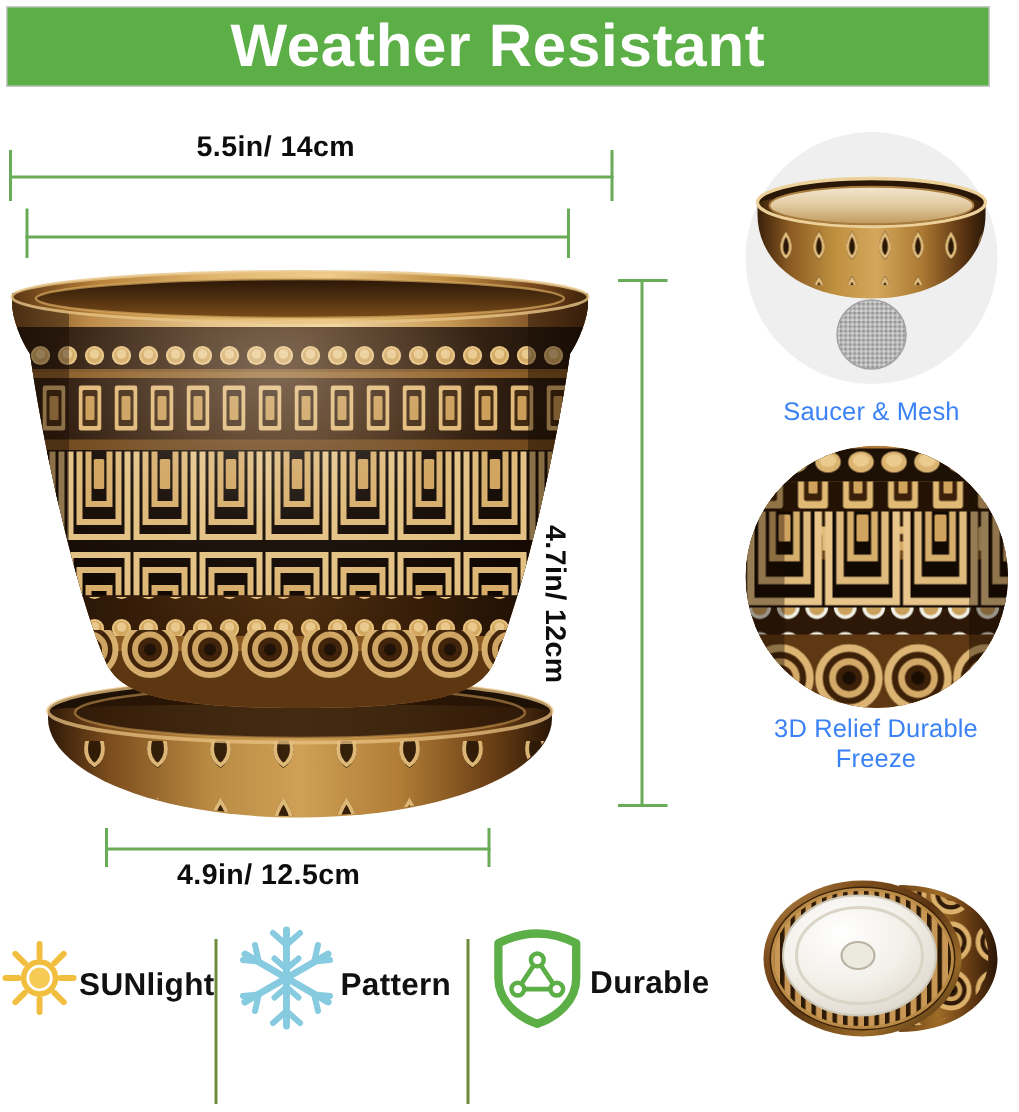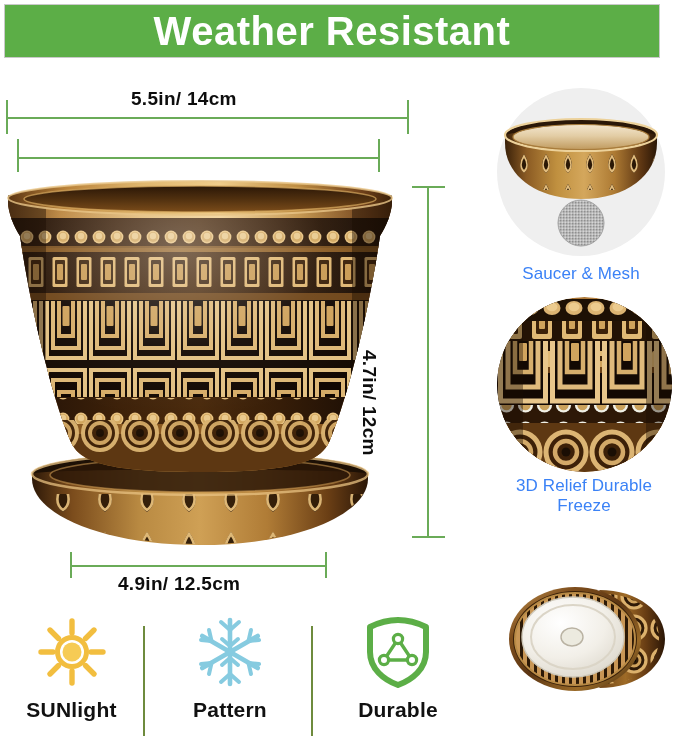--- a/index.html
+++ b/index.html
@@ -49,21 +49,21 @@
   .feature-caption {
     margin-top: 4px; text-align: center; color: #3b82f6;
     font-size: 17px; line-height: 1.12; letter-spacing: .1px;
   }
   .circle-clip {
     border-radius: 50%; overflow: hidden; position: relative;
   }
 
   
   .icon-cell {
-    position: absolute; display: flex; flex-direction: column;
+    position: absolute; display: flex; flex-direction: row;
     align-items: center; justify-content: flex-start;
   }
   .icon-label {
     color: #111; font-size: 21px; font-weight: bold; letter-spacing: .2px;
     white-space: nowrap;
   }
   .vdiv { position: absolute; width: 2px; background: #6e8b3d; }
 
   .feature-caption.two-line { line-height: 1.15; }
 </style>

